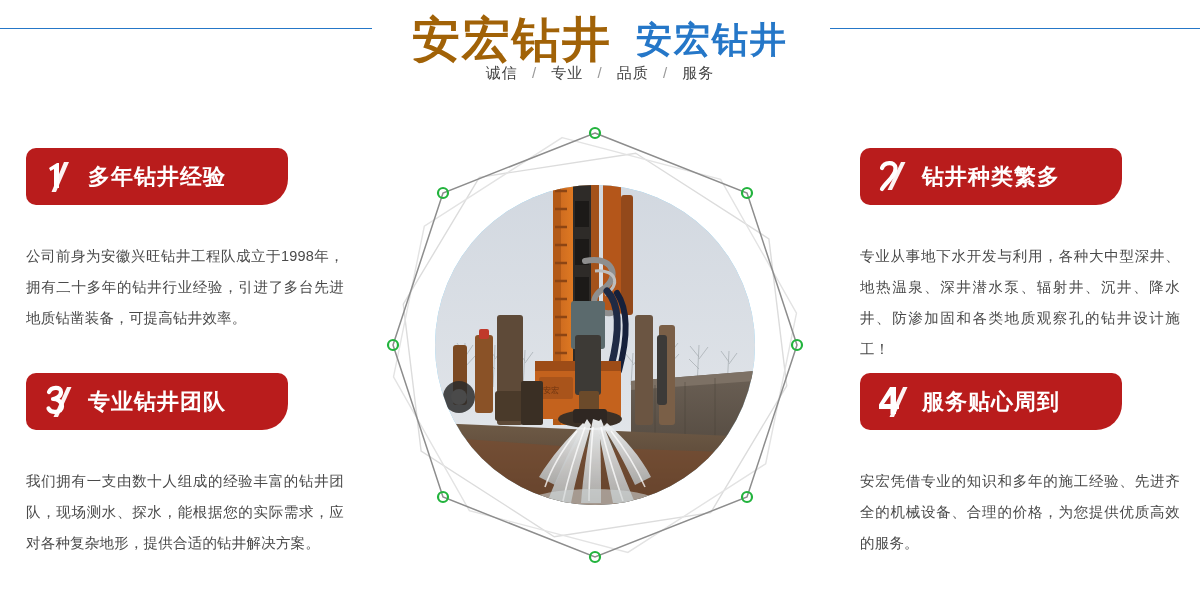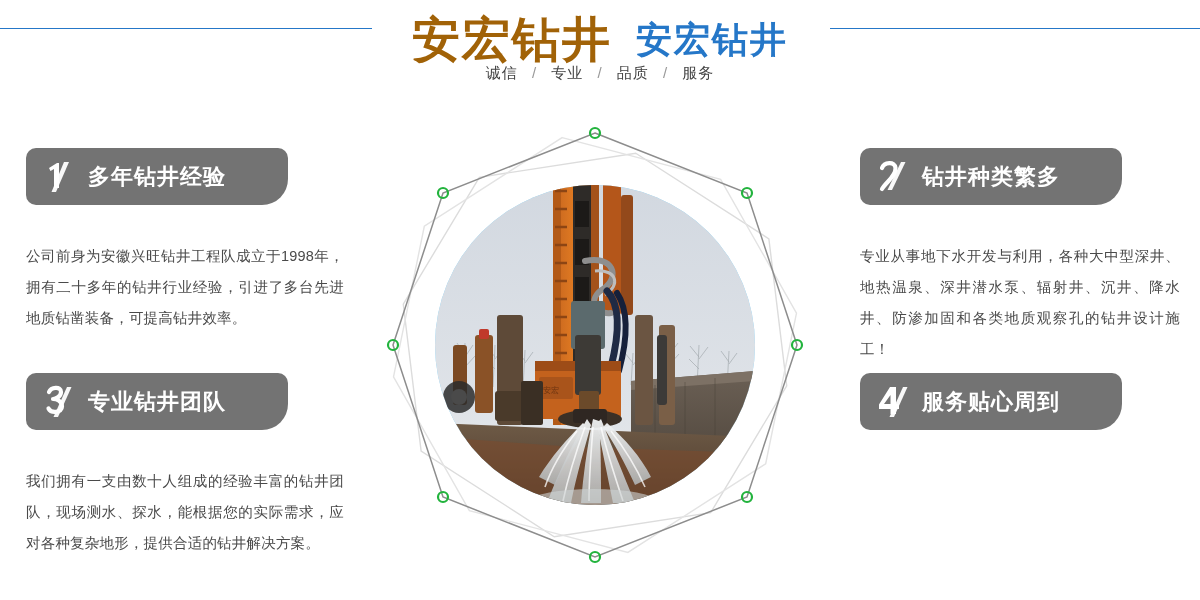--- a/index.html
+++ b/index.html
@@ -82,21 +82,21 @@
     width: 330px;
   }
   .card-left  { left: 26px; }
   .card-right { left: 860px; }
   .card-r1 { top: 148px; }
   .card-r2 { top: 373px; }
 
   .card-head {
     position: relative;
     height: 57px;
-    background: #737373;
+    background: #b91c1c;
     border-radius: 10px 10px 26px 10px;
     display: flex;
     align-items: center;
     padding-left: 16px;
     box-sizing: border-box;
     width: 262px;
   }
   .card-right .card-head { width: 262px; }
 
   .num-badge {
@@ -226,20 +226,21 @@
       <span class="num-badge">
         <svg width="42" height="40" viewBox="0 0 42 40">
           <g fill="#ffffff">
             <path d="M14 5 L20 5 L20 22 L23 22 L23 27 L20 27 L20 32 L14.5 32 L14.5 27 L3 27 L3 22.5 Z M14.5 13 L8 22 L14.5 22 Z"></path>
             <path d="M27 5 L31.5 5 L18 35 L13.5 35 Z" opacity="0.95"></path>
           </g>
         </svg>
       </span>
       <span class="card-title">服务贴心周到</span>
     </div>
+    <div class="card-body">安宏凭借专业的知识和多年的施工经验、先进齐全的机械设备、合理的价格，为您提供优质高效的服务。</div>
   </div>
 
   <div class="center-graphic">
 
     <svg width="480" height="480" viewBox="0 0 480 480">
 
       <polygon points="240,44 388,100 436,240 388,380 240,436 92,380 44,240 92,100" fill="none" stroke="#dcdcdc" stroke-width="1.4" transform="rotate(12 240 240)"></polygon>
       <polygon points="240,30 390,96 444,240 390,384 240,450 90,384 36,240 90,96" fill="none" stroke="#e3e3e3" stroke-width="1.4" transform="rotate(-9 240 240)"></polygon>
 
       <polygon points="240,28 392,88 442,240 392,392 240,452 88,392 38,240 88,88" fill="none" stroke="#8d8d8d" stroke-width="1.5"></polygon>

